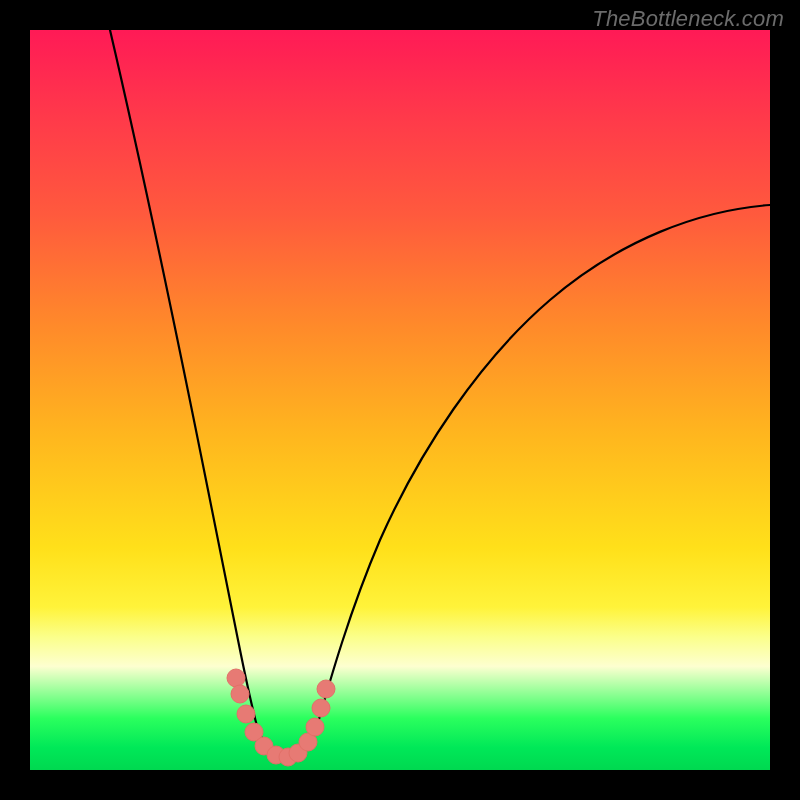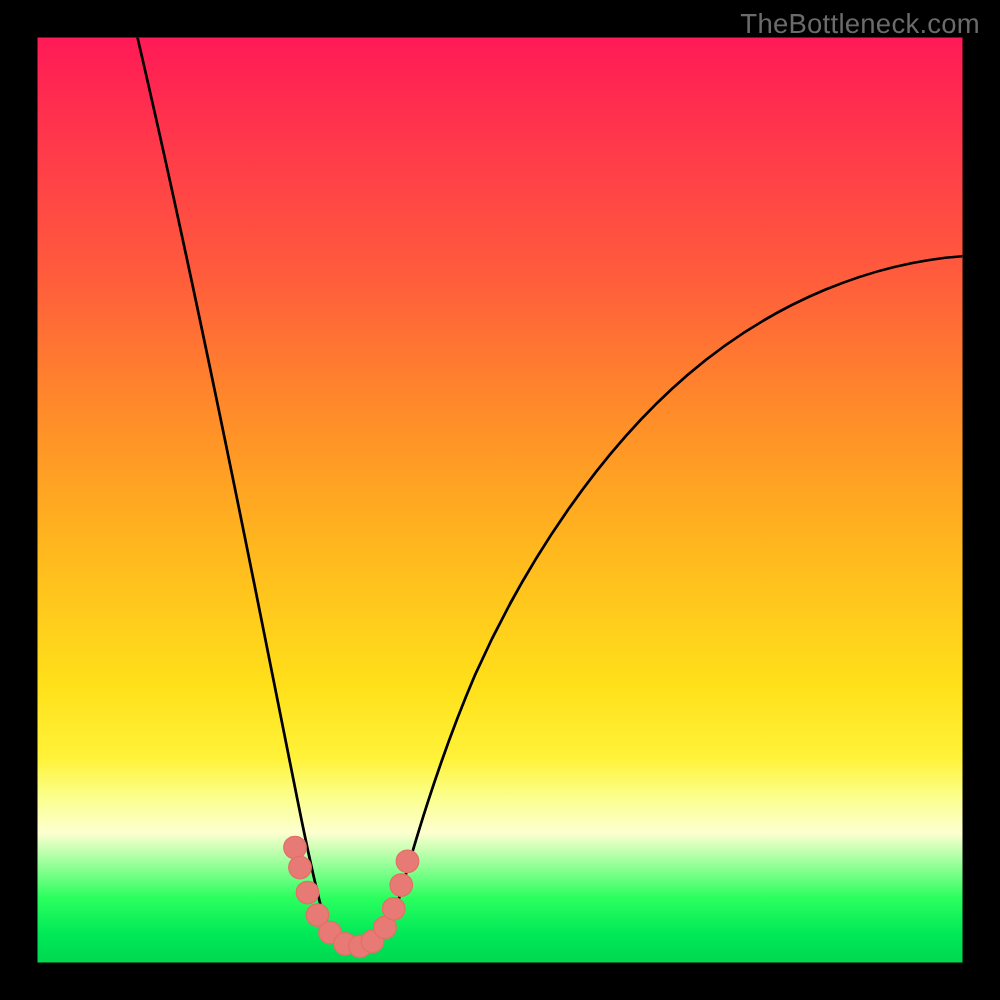--- a/index.html
+++ b/index.html
@@ -11,20 +11,21 @@
     background: #000;
     font-family: Arial, Helvetica, sans-serif;
   }
   .frame {
     position: absolute;
     left: 0;
     top: 0;
     width: 800px;
     height: 800px;
     background: #000;
+    font-style: italic;
   }
   .plot-area {
     position: absolute;
     left: 30px;
     top: 30px;
     width: 740px;
     height: 740px;
     
     background: linear-gradient(
       to bottom,

